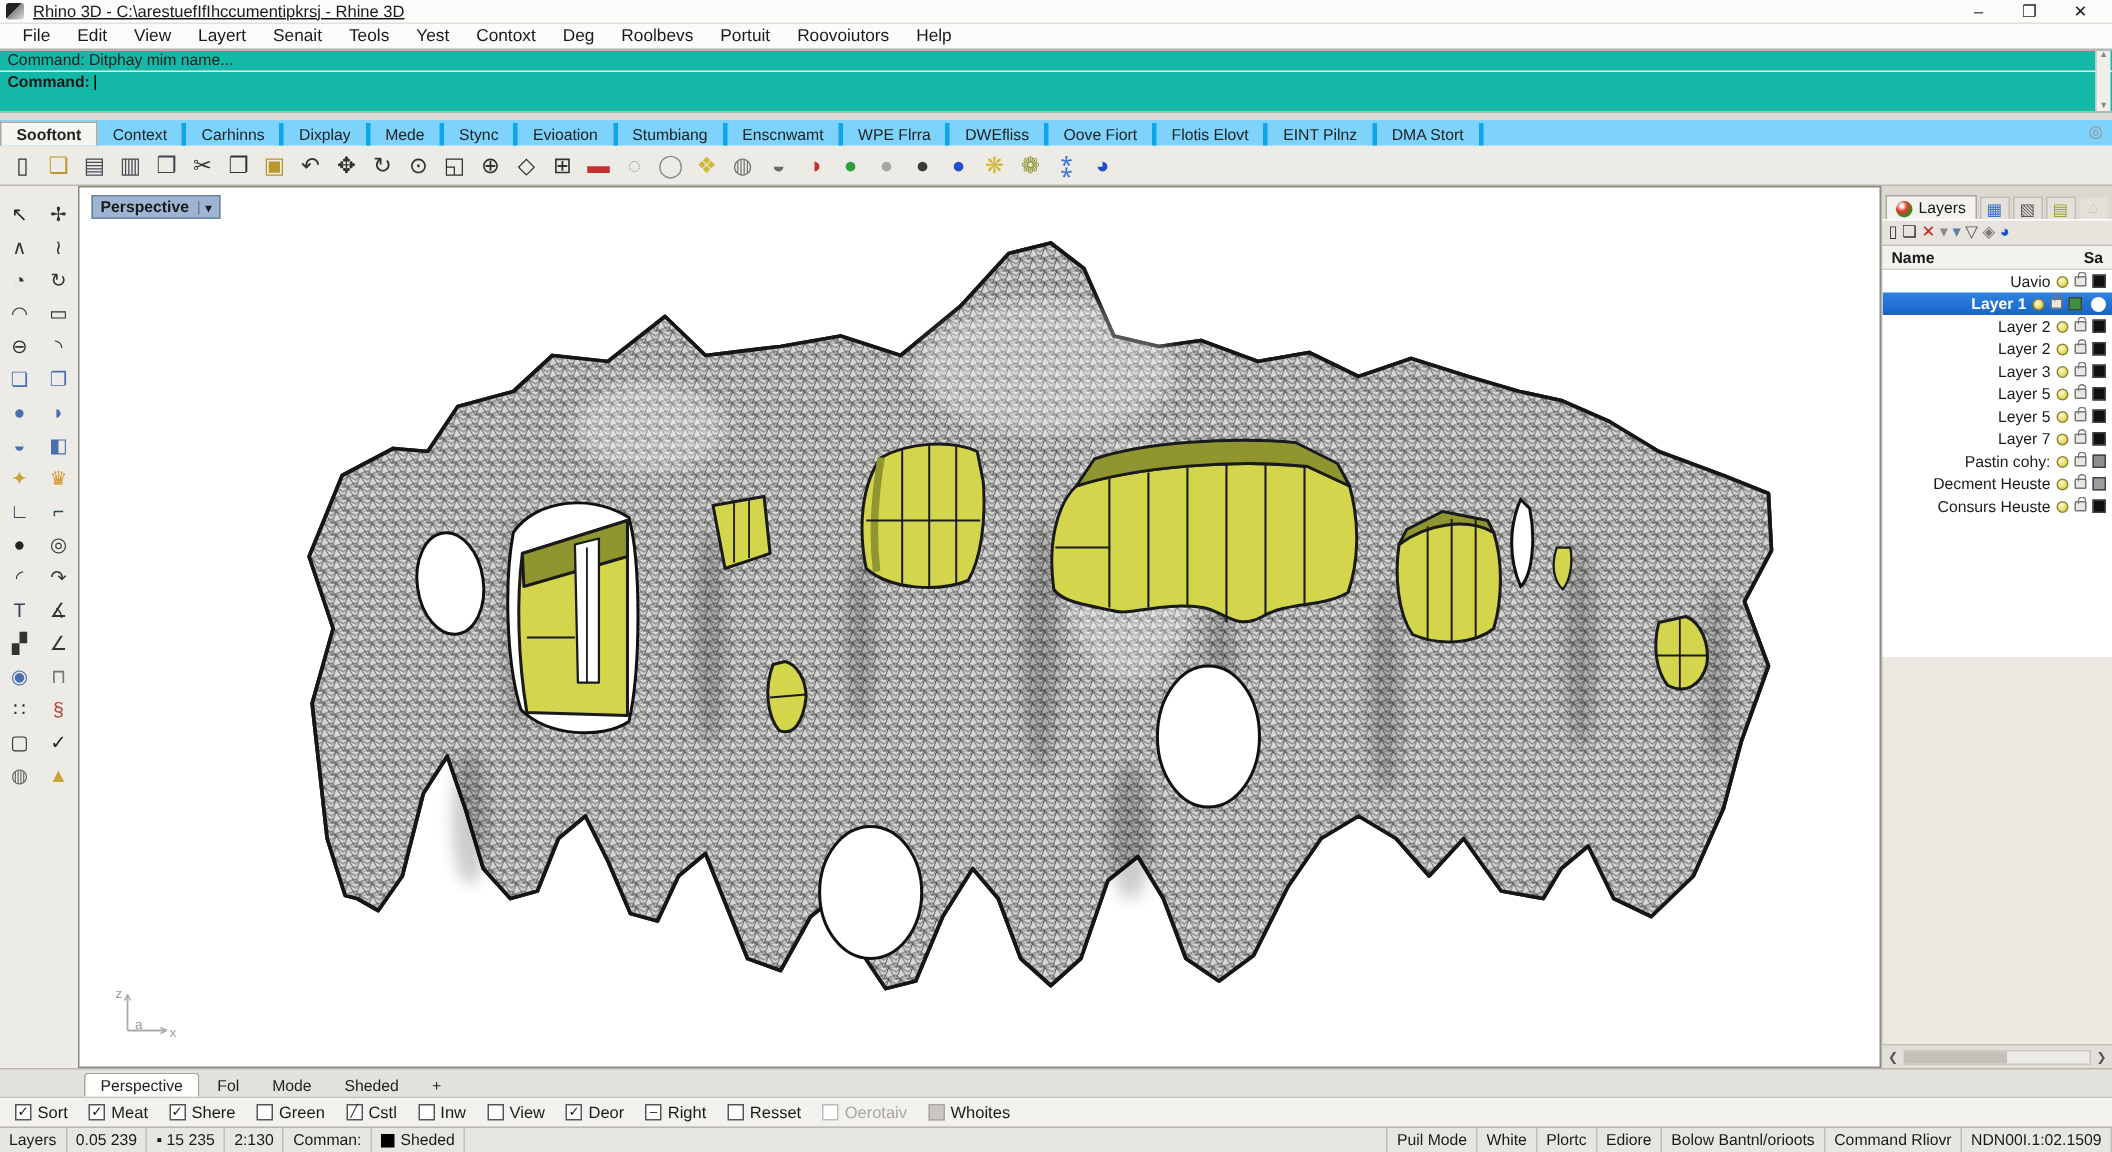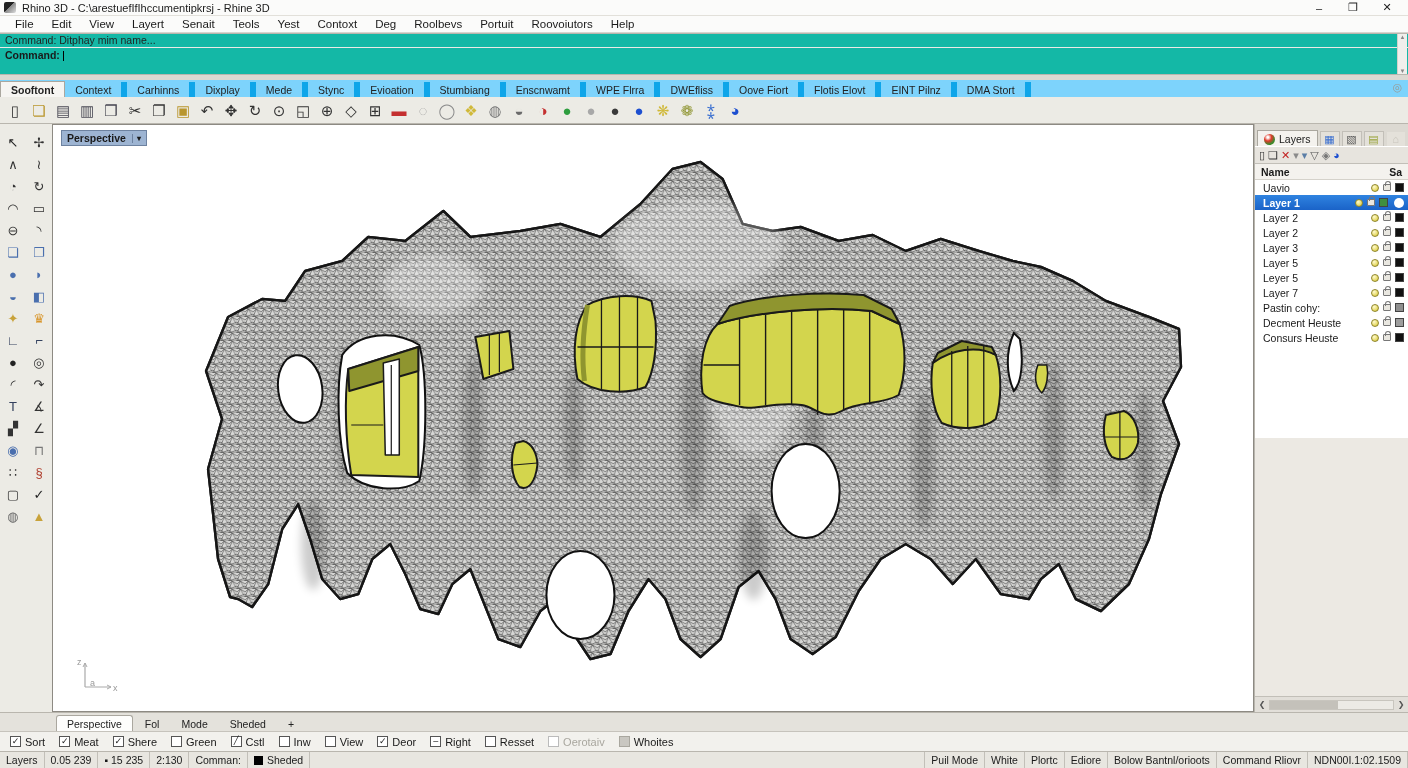--- a/index.html
+++ b/index.html
@@ -4,42 +4,42 @@
 <style>
   * { margin:0; padding:0; box-sizing:border-box; }
   html,body { width:1408px; height:768px; overflow:hidden;
     font-family:"Liberation Sans", sans-serif; background:#e8e6e0; color:#1a1a1a; }
 
   
   .titlebar { height:16px; background:#fbfbfa; display:flex; align-items:center;
     padding:0 4px; font-size:11px; border-bottom:1px solid #e2e0da; }
   .applogo { width:12px; height:11px; background:linear-gradient(135deg,#222 45%,#888 46%,#ddd);
     border-radius:2px; margin-right:6px; }
-  .title-text { flex:0 0 auto; }
+  .title-text { flex:0 0 auto;text-decoration:underline; }
   .tb-spacer { flex:1; }
   .winbtn { width:34px; text-align:center; font-size:11px; color:#222; cursor:default; }
 
   
   .menubar { height:17px; background:#fbfbfa; display:flex; align-items:center;
     font-size:11.5px; padding-left:6px; border-bottom:1px solid #d8d5cf; }
   .menu-item { padding:0 9px; }
 
   
   .cmdarea { height:42px; background:#14b8a6; border:1px solid #b9b6ae; border-left:none; border-right:none; position:relative; }
   .cmdline { font-size:10.5px; line-height:13px; padding:0 5px; border-bottom:1px solid #eceae6; color:#222; }
   .cmdprompt { font-size:10.5px; font-weight:bold; line-height:15px; padding:0 5px; }
   .caret { display:inline-block; width:1px; height:10px; background:#000; margin-left:3px; vertical-align:middle; }
   .cmdscroll { position:absolute; right:1px; top:0; width:10px; height:100%; display:flex;
     flex-direction:column; justify-content:space-between; font-size:6px; color:#888; text-align:center;
     background:#f0efec; border-left:1px solid #d5d2cb; }
   .gap5 { height:5px; background:#dcd9d2; }
 
   
   .tabbar { height:17px; background:#7dd3fc; display:flex; align-items:flex-end; font-size:10.5px; position:relative; }
-  .rtab { padding:2px 10px 1px; border-right:6px solid #0ea5e9; color:#222; }
+  .rtab { padding:2px 10px 1px; border-right:3px solid #0ea5e9; color:#222; }
   .rtab.act-y { background:#f6f5f2; border:1px solid #aaa79f; border-bottom:none; font-weight:bold; }
   .tabbar-corner { position:absolute; right:4px; top:2px; color:#9a978f; font-size:11px; }
 
   
   .toolbar { height:27px; background:#ecebe5; display:flex; align-items:center; gap:2px;
     padding:0 4px; border-bottom:1px solid #b9b6ae; }
   .ticon { width:22px; height:21px; display:inline-flex; align-items:center; justify-content:center;
     font-size:15px; line-height:1; }
 
   
@@ -64,21 +64,21 @@
   .ball { width:11px; height:11px; border-radius:50%;
     background:radial-gradient(circle at 35% 30%, #fff 8%, #e03a2a 35%, #2f8f2f 70%, #caa53a 100%); }
   .rtab-ic { width:20px; height:15px; display:flex; align-items:center; justify-content:center; font-size:11px;
     background:#e4e1da; border:1px solid #c2bfb8; border-bottom:none; }
   .ptools { height:18px; background:#e7e4de; border-top:1px solid #fff; border-bottom:1px solid #c2bfb8;
     display:flex; align-items:center; gap:3px; padding:0 4px; }
   .pticon { font-size:11px; line-height:1; }
   .lheader { height:16px; background:#f4f2ee; border-bottom:1px solid #d5d2cb; font-size:10.5px; font-weight:bold;
     display:flex; align-items:center; padding:0 6px; justify-content:space-between; }
   .llist { background:#fff; flex:1; overflow:hidden; font-size:10.5px; }
-  .lrow { height:15px; display:flex; align-items:center; padding:0 4px 0 8px; gap:4px; }
+  .lrow { height:15px; display:flex; align-items:center; padding:0 4px 0 8px; gap:4px;text-align:right; }
   .lrow .lname { flex:1; white-space:nowrap; overflow:hidden; }
   .bulb { width:8px; height:8px; border-radius:50%; background:radial-gradient(circle at 35% 30%,#fffbd0,#e3d55a 70%,#a99a2a); border:1px solid #8f862e; }
   .lock { width:8px; height:7px; border:1px solid #777; border-radius:1px; position:relative; background:#e9e7e0; }
   .lock::before { content:""; position:absolute; top:-4px; left:1px; width:4px; height:4px;
     border:1px solid #777; border-bottom:none; border-radius:3px 3px 0 0; }
   .swatch { width:9px; height:9px; border:1px solid #444; }
   .lrow.sel-true { background:linear-gradient(#2f83e0,#1a63c8); color:#fff; font-weight:bold; }
   .lrow.sel-true::after { content:""; width:10px; height:10px; border-radius:50%; background:#fff; margin-left:2px; }
   .rspacer { flex:1; }
   .hscroll { height:16px; background:#e2dfd9; border-top:1px solid #c2bfb8; display:flex; align-items:center; font-size:8px; color:#555; }

